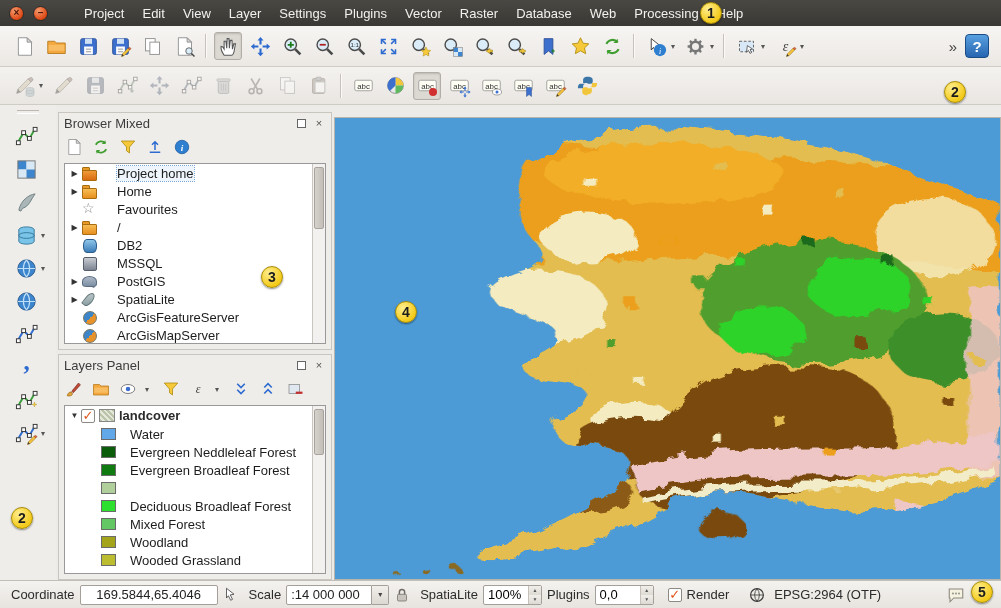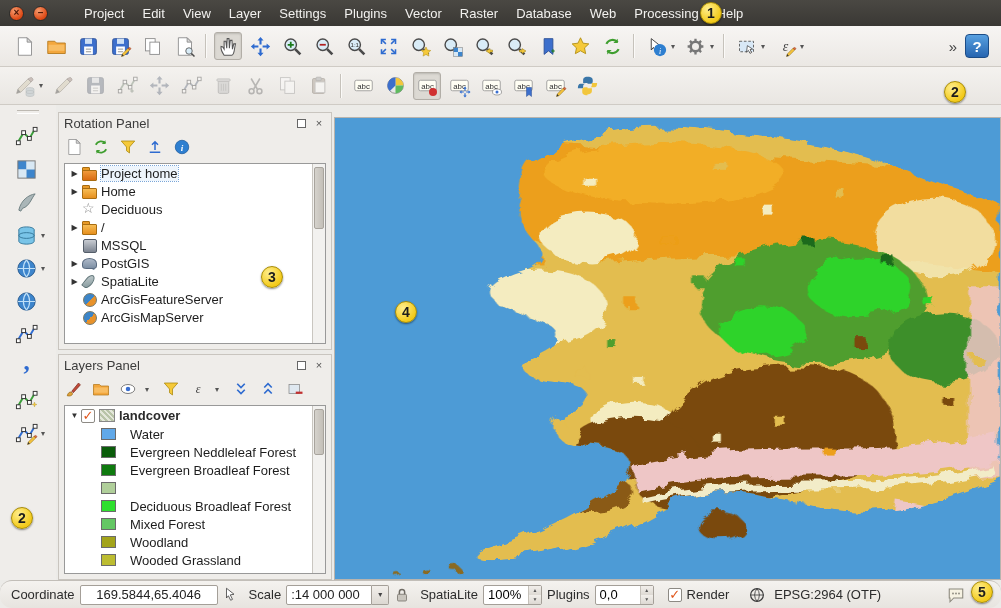--- a/index.html
+++ b/index.html
@@ -52,21 +52,21 @@
   .float-glyph { width:9px; height:9px; border:1px solid #666; background:#fff; }
   .ptoolbar { height:26px; display:flex; align-items:center; padding:0 6px; gap:9px; }
   .ptoolbar .ic { width:18px; height:18px; }
   .tree { position:absolute; left:5px; right:5px; bottom:5px; background:#fff;
     border:1px solid #999; overflow:hidden; }
   .scrollbar { position:absolute; right:0; top:0; bottom:0; width:13px; background:#f2f1ef; border-left:1px solid #c9c6c0; }
   .sthumb { position:absolute; left:1px; right:1px; background:linear-gradient(90deg,#d5d2cc,#c3bfb8); border:1px solid #a8a49d; border-radius:2px; }
 
   .trow { display:flex; align-items:center; height:18px; padding-left:3px; white-space:nowrap; }
   .expander { width:13px; font-size:8px; color:#333; text-align:center; flex:none; }
-  .tlabel { margin-left:4px; font-size:13px; color:#1d1d1d; }
+  .tlabel { margin-left:20px; font-size:13px; color:#1d1d1d; }
   .trow.sel .tlabel { outline:1px dotted #7aa6d8; background:#eef5fc; }
 
   
   .ti { width:16px; height:14px; position:relative; flex:none; display:inline-block; }
   .ti-folder::after, .ti-qgisfolder::after { content:""; position:absolute; left:1px; top:4px; width:13px; height:9px;
     background:linear-gradient(#f7bd55,#e68f1e); border:1px solid #a86d12; border-radius:1px; }
   .ti-folder::before, .ti-qgisfolder::before { content:""; position:absolute; left:1px; top:1px; width:6px; height:4px;
     background:#e89a28; border:1px solid #a86d12; border-radius:1px 1px 0 0; }
   .ti-qgisfolder::after { background:linear-gradient(#f09a3a,#d96c12); }
   .ti-star::after { content:"☆"; position:absolute; left:1px; top:-2px; font-size:14px; color:#8a8a8a; }
@@ -94,21 +94,21 @@
   .chip { width:15px; height:12px; border:1px solid #6b6b6b; flex:none; }
   .leglabel { margin-left:14px; font-size:13px; color:#1d1d1d; }
 
   
   .map { position:absolute; left:334px; top:117px; width:667px; height:463px; border:1px solid #b8b4ae; }
   .map svg { display:block; width:100%; height:100%; }
 
   
   .statusbar { position:absolute; left:0; top:580px; width:1001px; height:28px;
     background:linear-gradient(#f4f2ef,#e7e4df); border-top:1px solid #c2beb8;
-    display:flex; align-items:center; padding:0 6px;border-radius:12px; }
+    display:flex; align-items:center; padding:0 6px; }
   .sb-label { color:#2c2c2c; margin:0 5px; }
   .sb-input { height:20px; border:1px solid #a49f98; border-radius:2px; background:#fff;
     font-family:"Liberation Sans","DejaVu Sans",sans-serif; font-size:13px; color:#222; text-align:center; }
   .combo { display:flex; height:20px; }
   .combo input { border-radius:2px 0 0 2px; text-align:left; padding-left:4px; }
   .combo-btn { width:17px; height:20px; background:linear-gradient(#f2efeb,#dcd8d2); border:1px solid #a49f98; border-left:none;
     border-radius:0 2px 2px 0; display:flex; align-items:center; justify-content:center; font-size:8px; color:#444; }
   .spin { display:flex; height:20px; border:1px solid #a49f98; border-radius:2px; background:#fff; }
   .spin input { border:none; height:18px; text-align:left; padding-left:4px; width:44px; background:transparent;
     font-family:"Liberation Sans","DejaVu Sans",sans-serif; font-size:13px; }
@@ -720,21 +720,21 @@
           <svg class="ov">
             <use href="#i-pencil"></use>
           </svg>
         </span>
         <span class="dd">▾</span>
       </div>
   </div>
 
   <div class="panel" style="left:58px; top:112px; width:274px; height:238px;">
     <div class="panel-header">
-      <span class="panel-title">Rotation Panel</span>
+      <span class="panel-title">Browser Mixed</span>
       <span class="ph-btn">
           <span class="float-glyph"></span>
         </span>
       <span class="ph-btn">×</span>
     </div>
     <div class="ptoolbar">
       <svg class="ic">
           <use href="#i-page"></use>
         </svg>
       <svg class="ic">
@@ -758,26 +758,31 @@
             <span class="tlabel">Project home</span>
           </div>
           <div class="trow">
             <span class="expander">▶</span>
             <span class="ti ti-folder"></span>
             <span class="tlabel">Home</span>
           </div>
           <div class="trow">
             <span class="expander"></span>
             <span class="ti ti-star"></span>
-            <span class="tlabel">Deciduous</span>
+            <span class="tlabel">Favourites</span>
           </div>
           <div class="trow">
             <span class="expander">▶</span>
             <span class="ti ti-folder"></span>
             <span class="tlabel">/</span>
+          </div>
+          <div class="trow">
+            <span class="expander"></span>
+            <span class="ti ti-db2"></span>
+            <span class="tlabel">DB2</span>
           </div>
           <div class="trow">
             <span class="expander"></span>
             <span class="ti ti-mssql"></span>
             <span class="tlabel">MSSQL</span>
           </div>
           <div class="trow">
             <span class="expander">▶</span>
             <span class="ti ti-postgis"></span>
             <span class="tlabel">PostGIS</span>

